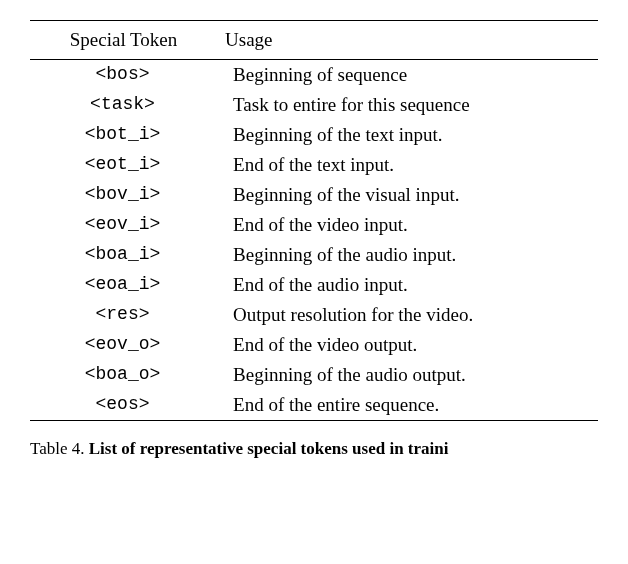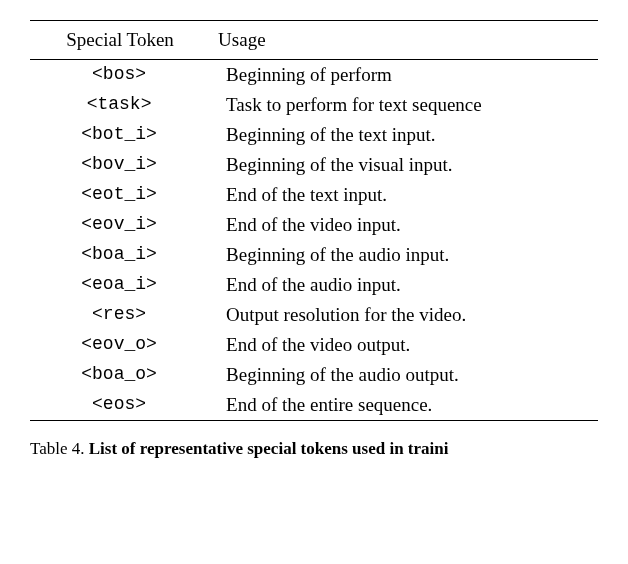--- a/index.html
+++ b/index.html
@@ -61,37 +61,37 @@
 <table>
   <thead>
     <tr>
       <th>Special Token</th>
       <th>Usage</th>
     </tr>
   </thead>
   <tbody>
     <tr>
         <td class="token-cell">&lt;bos&gt;</td>
-        <td class="usage-cell">Beginning of perform</td>
+        <td class="usage-cell">Beginning of sequence</td>
       </tr>
     <tr>
         <td class="token-cell">&lt;task&gt;</td>
-        <td class="usage-cell">Task to perform for text sequence</td>
+        <td class="usage-cell">Task to entire for this sequence</td>
       </tr>
     <tr>
         <td class="token-cell">&lt;bot_i&gt;</td>
         <td class="usage-cell">Beginning of the text input.</td>
       </tr>
     <tr>
+        <td class="token-cell">&lt;eot_i&gt;</td>
+        <td class="usage-cell">End of the text input.</td>
+      </tr>
+    <tr>
         <td class="token-cell">&lt;bov_i&gt;</td>
         <td class="usage-cell">Beginning of the visual input.</td>
-      </tr>
-    <tr>
-        <td class="token-cell">&lt;eot_i&gt;</td>
-        <td class="usage-cell">End of the text input.</td>
       </tr>
     <tr>
         <td class="token-cell">&lt;eov_i&gt;</td>
         <td class="usage-cell">End of the video input.</td>
       </tr>
     <tr>
         <td class="token-cell">&lt;boa_i&gt;</td>
         <td class="usage-cell">Beginning of the audio input.</td>
       </tr>
     <tr>

